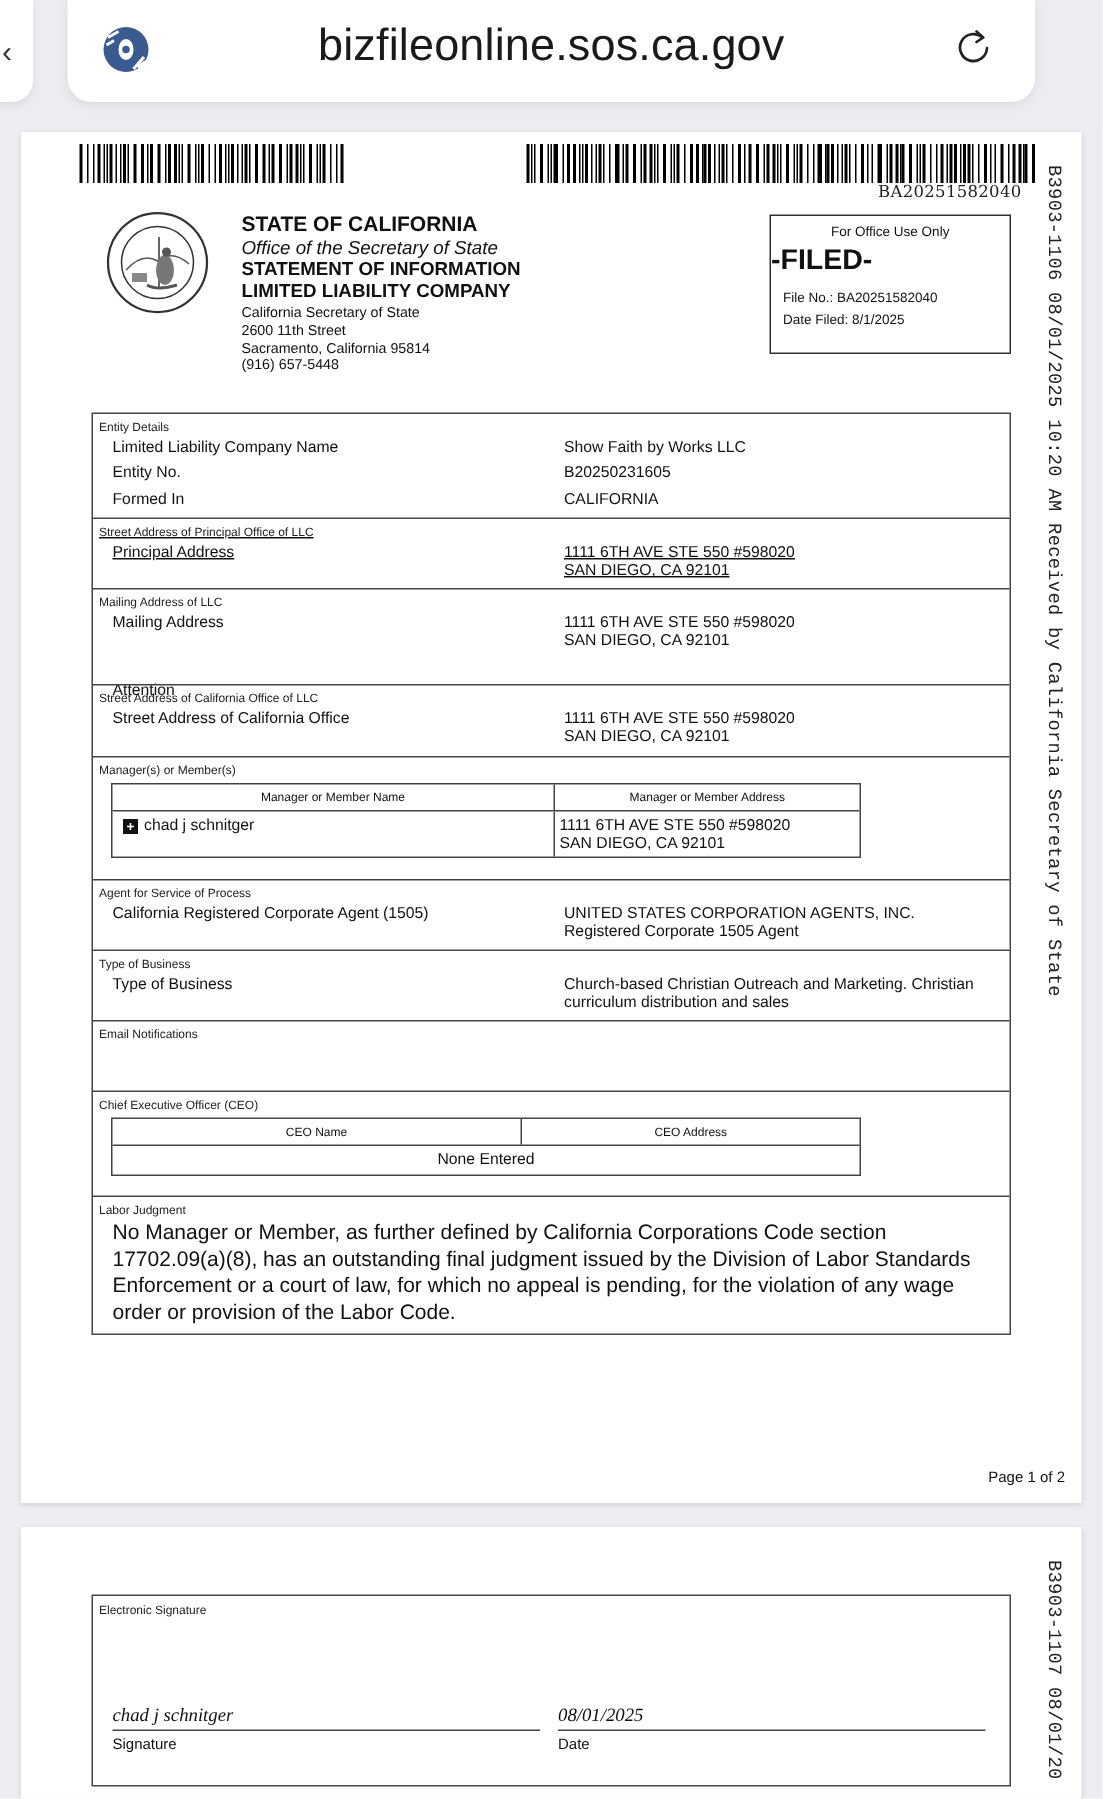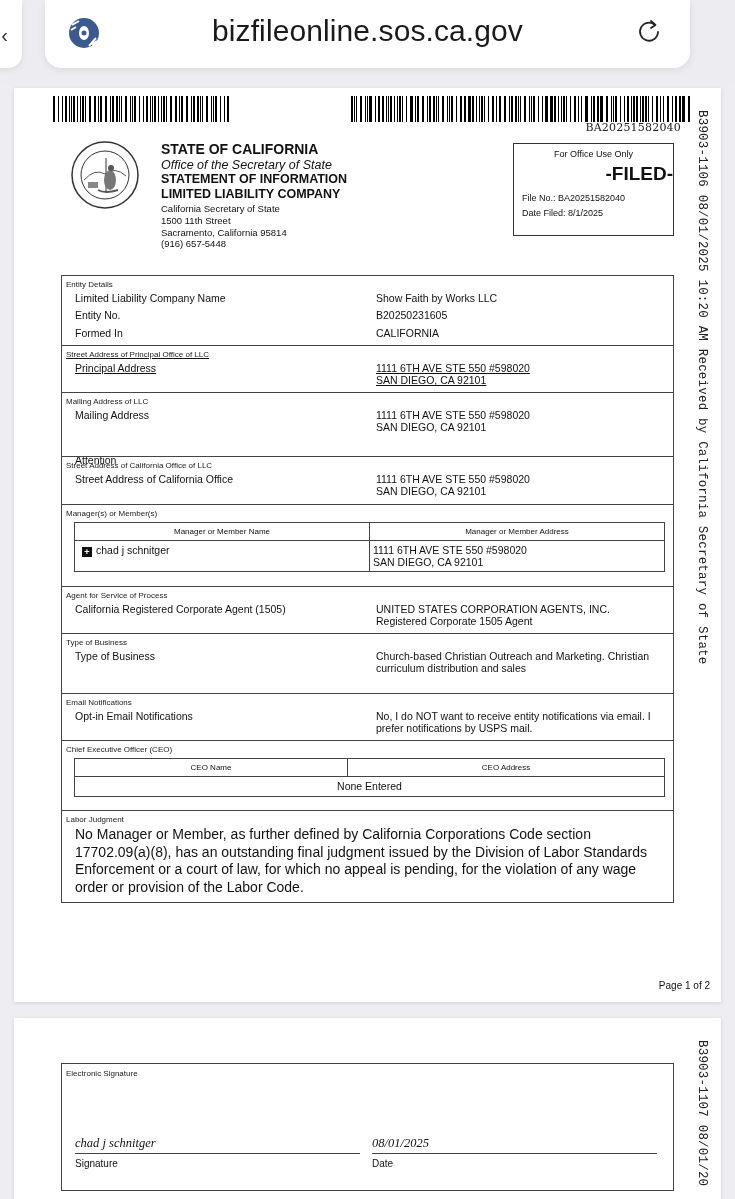--- a/index.html
+++ b/index.html
@@ -33,33 +33,33 @@
   .seal { position: absolute; left: 56px; top: 52px; width: 70px; height: 70px; }
 
   .hdr { position: absolute; left: 147px; top: 53px; line-height: 1.18; }
   .hdr .h1 { font-weight: bold; font-size: 14px; }
   .hdr .h2 { font-style: italic; font-size: 12.5px; }
   .hdr .h3 { font-weight: bold; font-size: 12.5px; }
   .hdr .addr { font-size: 9.5px; line-height: 1.25; margin-top: 1px; }
 
   .office { position: absolute; left: 499px; top: 55px; width: 161px; height: 93px; border: 1px solid #333; }
   .office .ou { text-align: center; font-size: 9px; margin-top: 5px; }
-  .office .filed { text-align: right; font-size: 19px; font-weight: bold; margin-top: 4px; }
+  .office .filed { text-align: left; font-size: 19px; font-weight: bold; margin-top: 4px; }
   .office .fn { font-size: 9px; margin-left: 8px; margin-top: 8px; }
   .office .df { font-size: 9px; margin-left: 8px; margin-top: 5px; }
 
   .form { position: absolute; left: 47px; top: 187px; width: 613px; border: 1px solid #444; }
   .sec { border-top: 1.5px solid #444; position: relative; }
   .sec:first-child { border-top: none; }
   .sec-title { font-size: 8px; padding: 4px 0 0 4px; color: #222; }
   .row { display: flex; font-size: 10.5px; padding: 0 0 0 13px; }
   .row .lbl { width: 301px; }
   .row .val { flex: 1; line-height: 1.17; }
 
-  .inner-table { margin: 4px 8px 10px 12px; border: 1px solid #444; width: 591px; }
+  .inner-table { margin: 4px 8px 10px 12px; border: 1px solid #444; width: 500px; }
   .inner-table .th { display: flex; font-size: 8px; text-align: center; height: 18px; border-bottom: 1px solid #444; }
   .inner-table .th div { display: flex; align-items: center; justify-content: center; }
   .inner-table .td { display: flex; font-size: 10.5px; }
   .c1 { width: 295px; border-right: 1px solid #444; }
   .c1b { width: 273px; border-right: 1px solid #444; }
   .c2 { flex: 1; }
   .expand-box { display: inline-block; width: 10px; height: 10px; background: #111; color: #fff; font-size: 9px; line-height: 10px; text-align: center; margin-right: 4px; vertical-align: -1px; font-weight: bold; }
 
   .labor { font-size: 14px; padding: 2px 10px 6px 13px; line-height: 1.25; }
 
@@ -271,21 +271,21 @@
     <path d="M28 50 Q35 54 48 50" fill="none" stroke="#555" stroke-width="2"></path>
   </svg>
 
   <div class="hdr">
     <div class="h1">STATE OF CALIFORNIA</div>
     <div class="h2">Office of the Secretary of State</div>
     <div class="h3">STATEMENT OF INFORMATION</div>
     <div class="h3">LIMITED LIABILITY COMPANY</div>
     <div class="addr">
       <div>California Secretary of State</div>
-      <div>1500 11th Street</div>
+      <div>2600 11th Street</div>
       <div>Sacramento, California 95814</div>
       <div>(916) 657-5448</div>
     </div>
   </div>
 
   <div class="office">
     <div class="ou">For Office Use Only</div>
     <div class="filed">-FILED-</div>
     <div class="fn">File No.: BA20251582040</div>
     <div class="df">Date Filed: 8/1/2025</div>
@@ -374,26 +374,22 @@
     </div>
 
     <div class="sec" style="height:47px;">
       <div class="sec-title">Type of Business</div>
       <div class="row" style="margin-top:3px;">
           <div class="lbl">Type of Business</div>
           <div class="val">Church-based Christian Outreach and Marketing. Christian curriculum distribution and sales</div>
         </div>
     </div>
 
-    <div class="sec" style="height:47px;margin-top:13px;">
+    <div class="sec" style="height:47px;">
       <div class="sec-title">Email Notifications</div>
-      <div class="row" style="margin-top:3px;">
-          <div class="lbl">Opt-in Email Notifications</div>
-          <div class="val">No, I do NOT want to receive entity notifications via email. I prefer notifications by USPS mail.</div>
-        </div>
     </div>
 
     <div class="sec" style="height:70px;">
       <div class="sec-title">Chief Executive Officer (CEO)</div>
       <div class="inner-table">
         <div class="th">
             <div class="c1b">CEO Name</div>
             <div class="c2">CEO Address</div>
           </div>
         <div class="td" style="justify-content:center; padding:3px 0 4px;">

